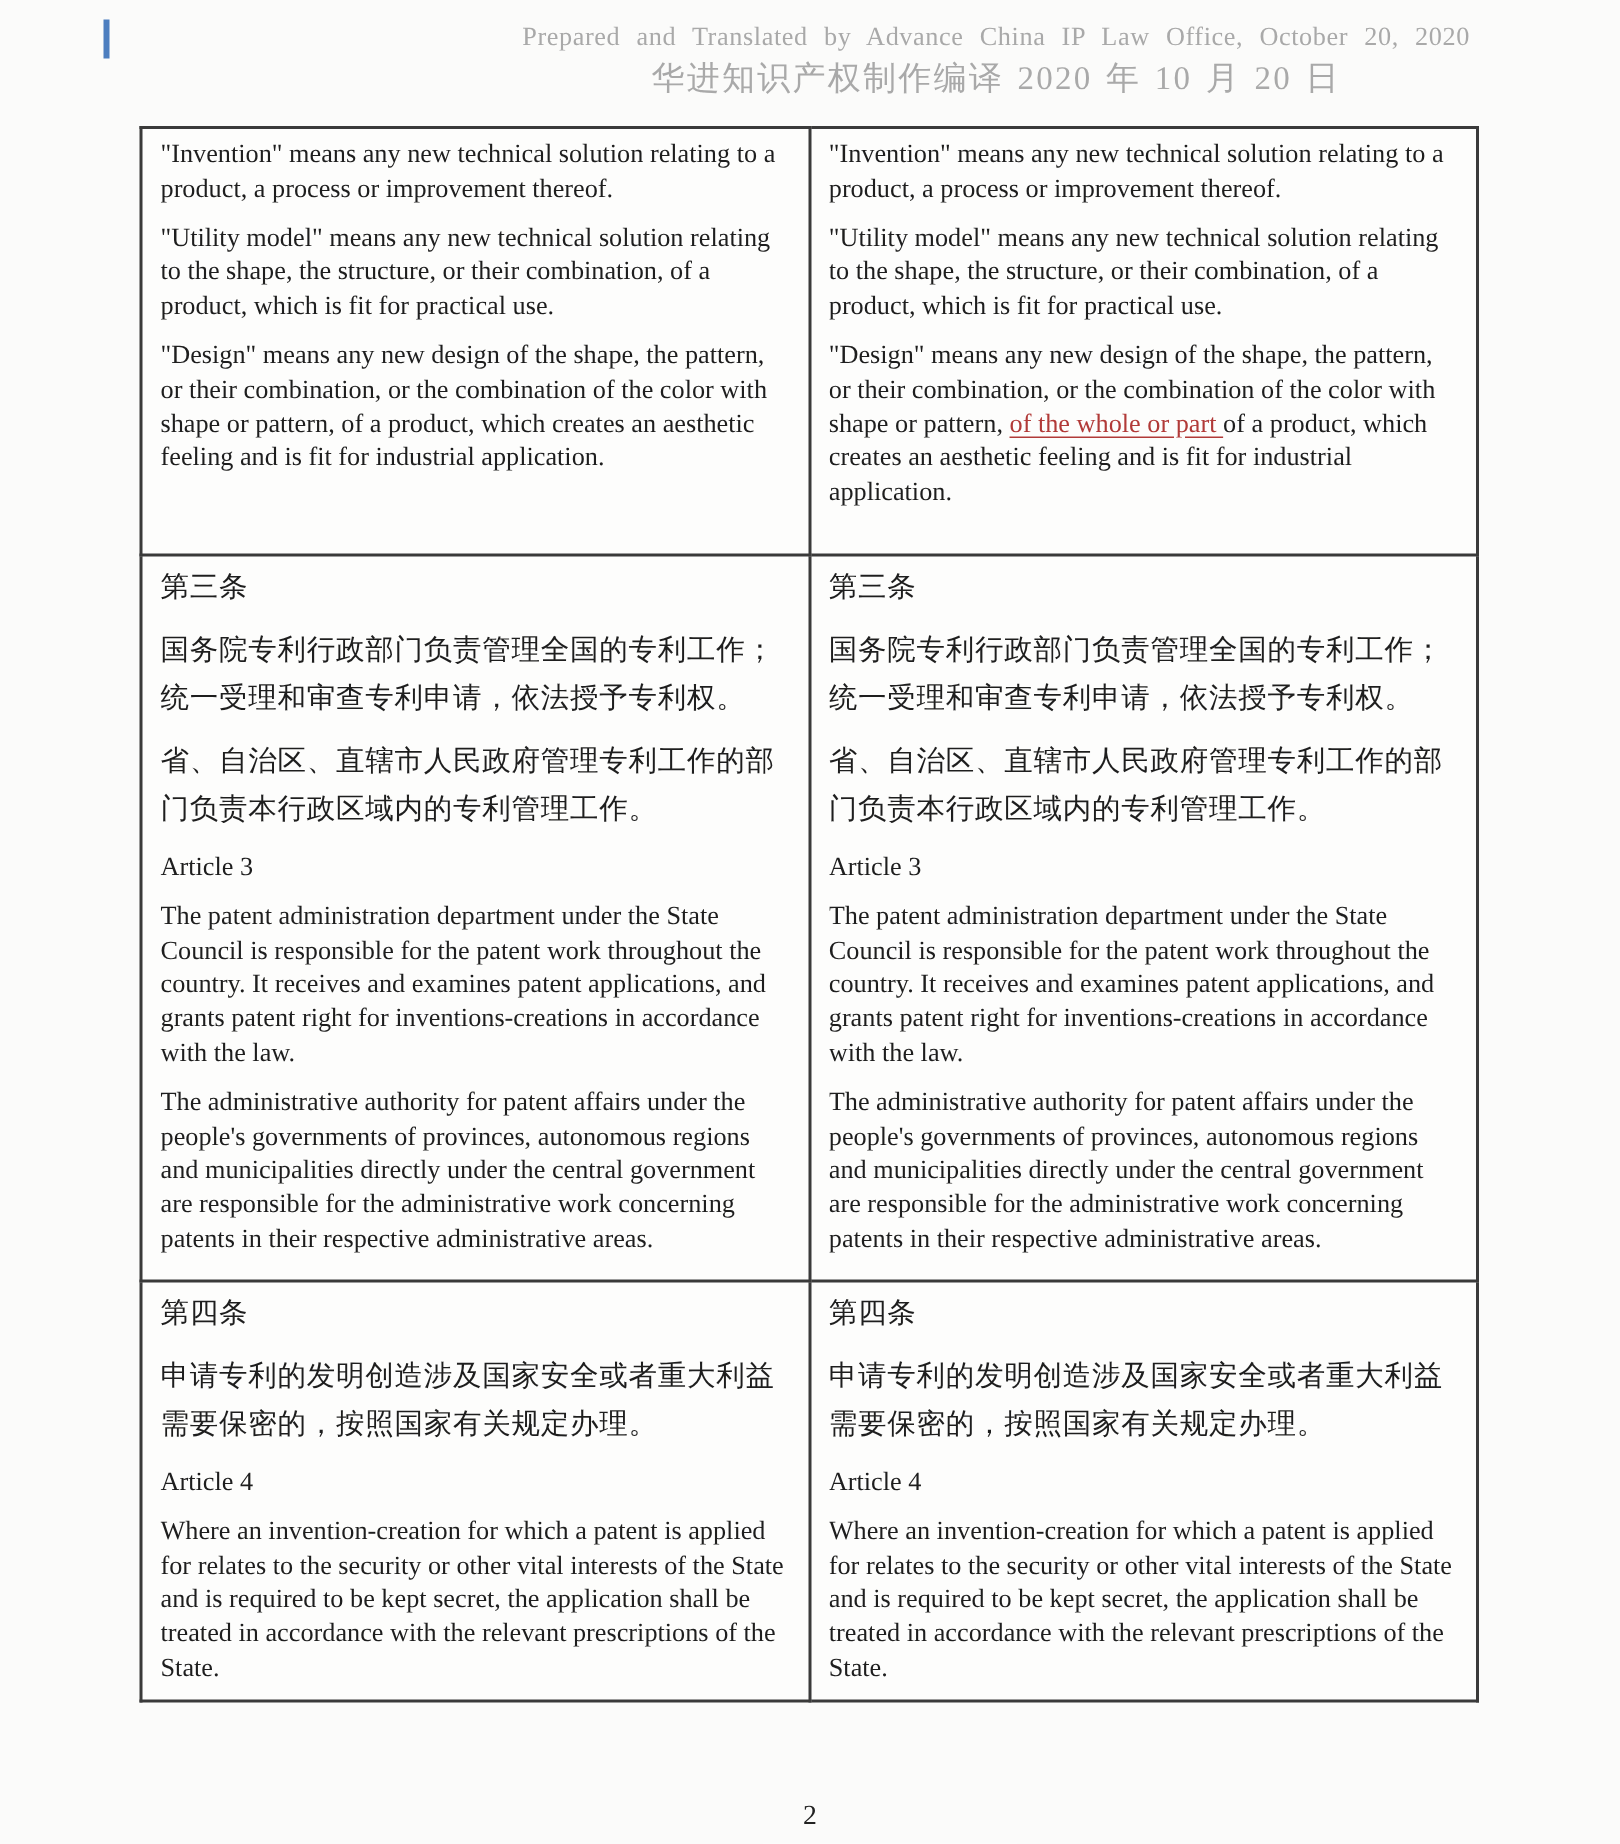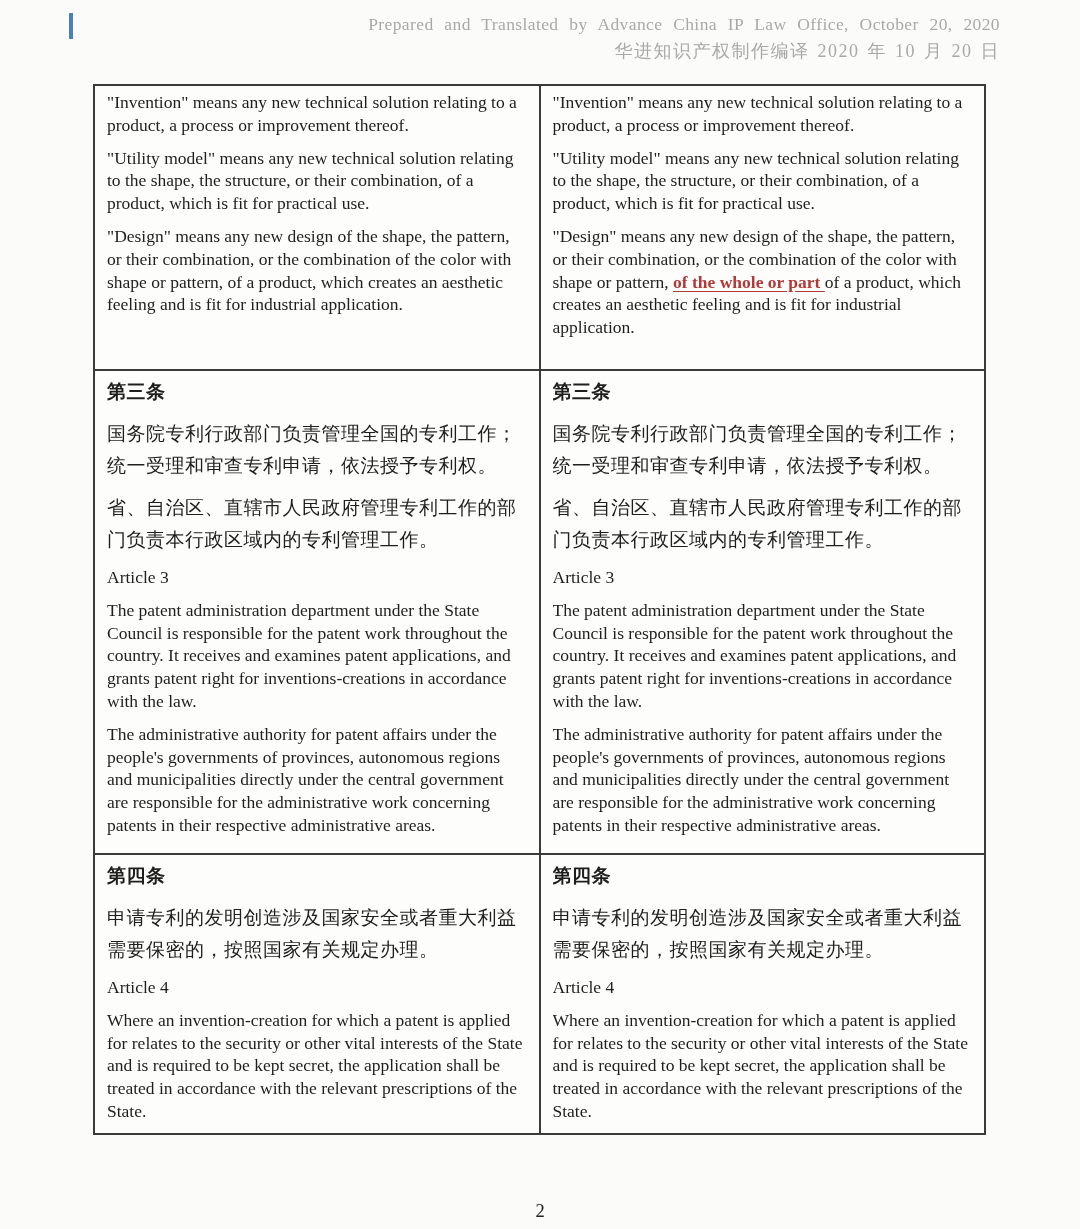--- a/index.html
+++ b/index.html
@@ -13,32 +13,33 @@
   }
   .page { position: absolute; inset: 0; }
 
   .cursor-bar {
     position: absolute; left: 69px; top: 13px;
     width: 4px; height: 26px;
     background: #4d7ebf;
   }
 
   .header {
-    position: absolute; top: 11px; right: 80px;
+    position: absolute; top: 11px; right: 100px;
     text-align: right;
     color: #a9a9a9;
   }
   .header-line-en {
     font-size: 17.5px; line-height: 27px;
     word-spacing: 6px; letter-spacing: 0.4px;
   }
   .header-line-zh {
-    font-size: 18px; line-height: 27px;
+    font-size: 22px; line-height: 27px;
     letter-spacing: 1.5px;
     word-spacing: 2px;
+    text-align: center;
   }
 
   table.cmp {
     position: absolute; top: 84px; left: 93px;
     width: 893px;
     border-collapse: collapse;
     table-layout: fixed;
     background: #fdfdfc;
   }
   .cmp td {
@@ -56,33 +57,32 @@
   p.en {
     font-size: 17.5px; line-height: 22.8px;
     margin: 0 0 10px 0;
   }
   p.zh {
     font-size: 19px; line-height: 32px;
     margin: 0 0 10px 0;
     letter-spacing: 0.5px;
   }
   .zh-head {
-    font-size: 19px; font-weight: bold; line-height: 26px;
+    font-size: 19px; font-weight: normal; line-height: 26px;
     margin: 3px 0 10px 0;
   }
   .en-head {
     font-size: 18px; font-weight: normal; line-height: 22px;
     margin: 2px 0 10px 0;
   }
   .red-ins {
     color: #b13a38;
     text-decoration: underline;
     text-decoration-color: #b13a38;
     text-underline-offset: 3px;
-    font-weight: bold;
   }
   .page-number {
     position: absolute; left: 0; right: 0; top: 1201px;
     text-align: center;
     font-size: 18.5px; color: #222;
   }
 </style>
 </head>
 <body>
 

